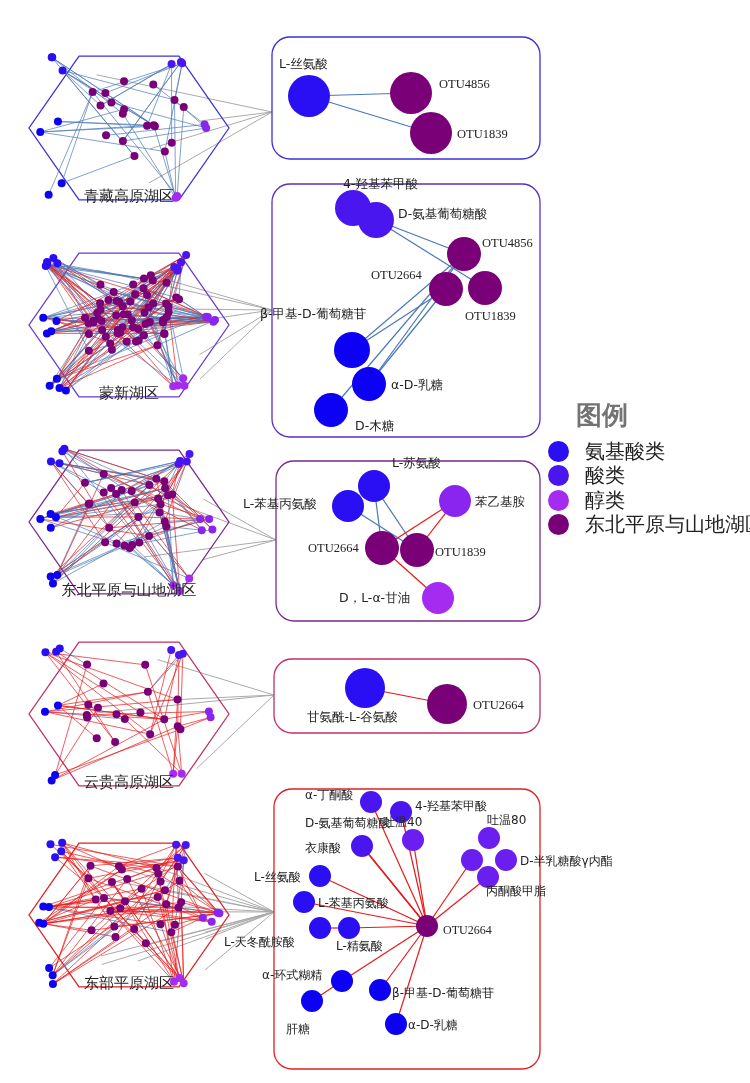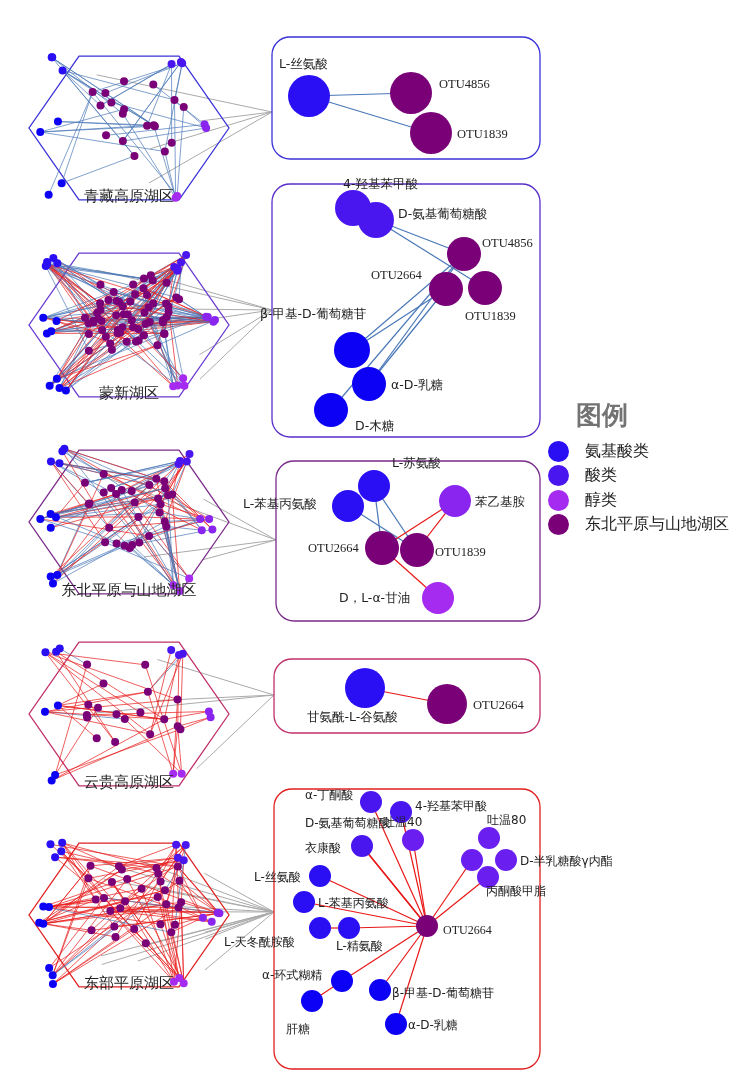--- a/index.html
+++ b/index.html
@@ -6,21 +6,21 @@
   body { width:750px; height:1083px; position:relative; overflow:hidden;
          font-family:"Liberation Serif","DejaVu Serif",serif; }
   #canvas { position:absolute; left:0; top:0; }
   .lbl { font-family:"DejaVu Sans","Liberation Sans",sans-serif; }
   .otu { font-family:"Liberation Serif","DejaVu Serif",serif; }
   .legend { position:absolute; left:548px; top:398px; }
   .legend-title { font-family:"DejaVu Sans","Liberation Sans",sans-serif; font-weight:bold;
                   font-size:26px; margin-left:28px; margin-bottom:6px; color:#737373; }
   .legend-item { display:flex; align-items:center; height:24.5px; }
   .legend-swatch { width:21px; height:21px; border-radius:50%; margin-right:16px; flex:none; }
-  .legend-label { font-family:"DejaVu Sans","Liberation Sans",sans-serif; font-size:16px; color:#222; white-space:nowrap; }
+  .legend-label { font-family:"DejaVu Sans","Liberation Sans",sans-serif; font-size:20px; color:#222; white-space:nowrap; }
 </style>
 </head>
 <body>
 
 <svg id="canvas" width="750" height="1083" xmlns="http://www.w3.org/2000/svg">
   <g id="connectors">
       <line x1="149" y1="183" x2="272" y2="112" stroke="#aaaaaa" stroke-width="1"></line>
       <line x1="200.79256199893243" y1="120.91355281374615" x2="272" y2="112" stroke="#aaaaaa" stroke-width="1"></line>
       <line x1="96.70545365518471" y1="74.82609940812964" x2="272" y2="112" stroke="#aaaaaa" stroke-width="1"></line>
       <line x1="150.00883402906103" y1="148.78877584921392" x2="272" y2="112" stroke="#aaaaaa" stroke-width="1"></line>

